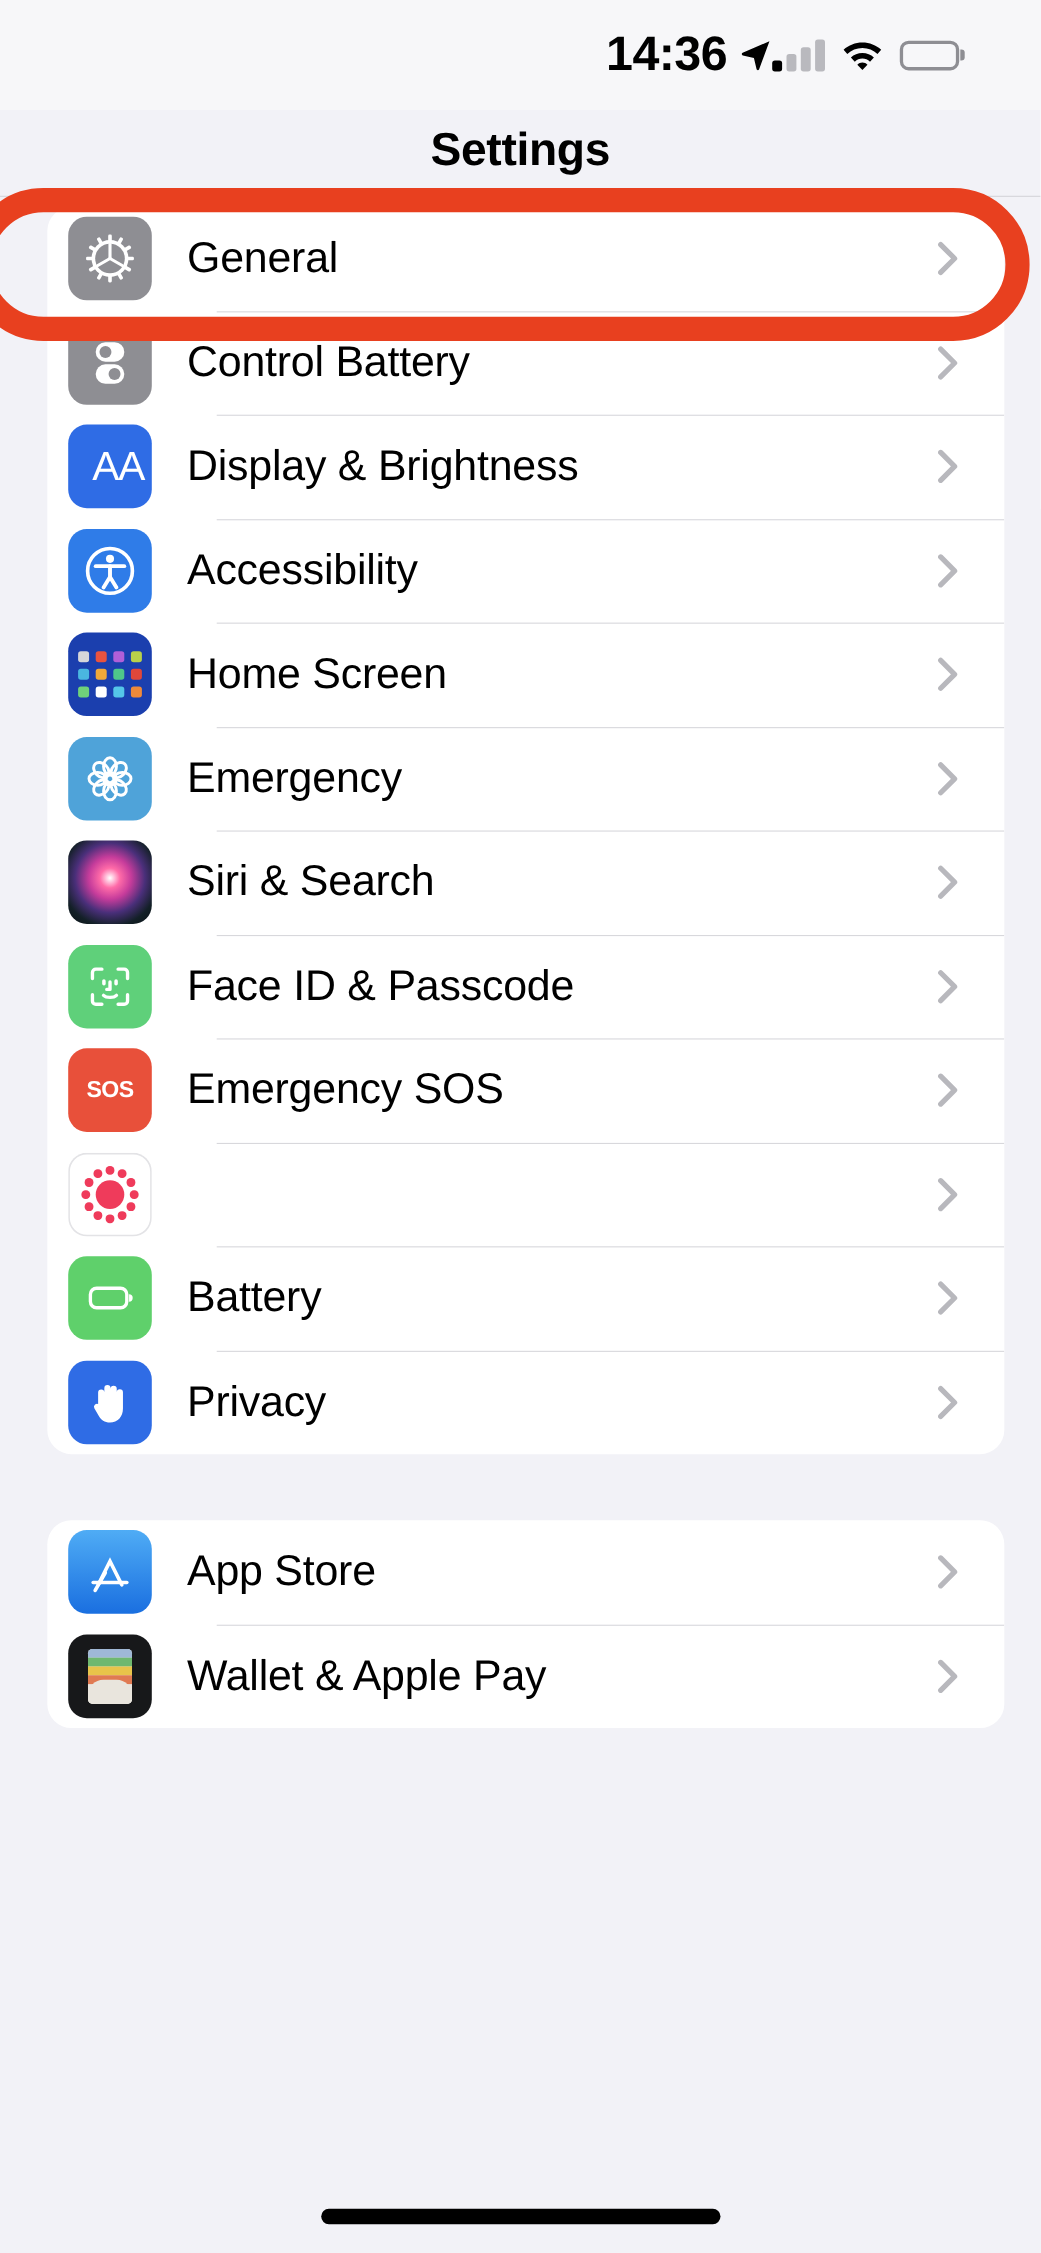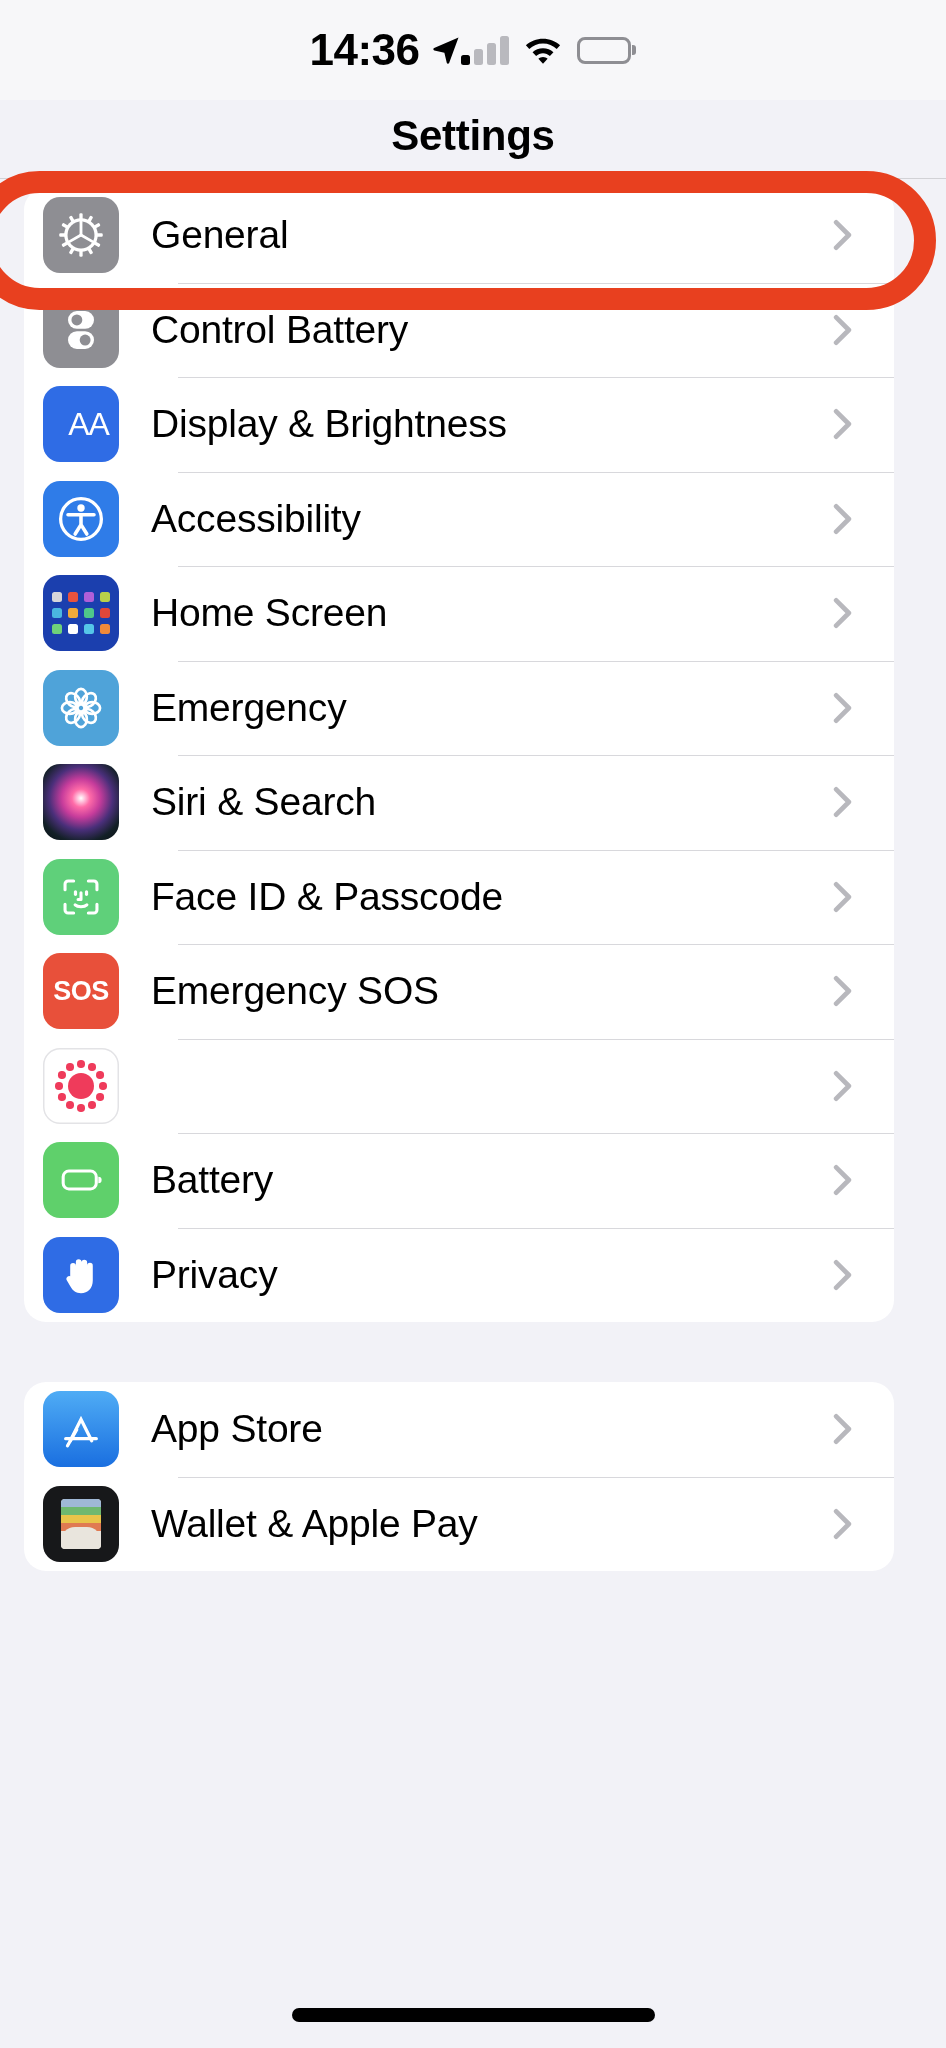--- a/index.html
+++ b/index.html
@@ -19,22 +19,22 @@
 
   
   .status-bar {
     position: absolute;
     top: 0; left: 0;
     width: 946px;
     height: 100px;
     background: #f7f7f9;
     display: flex;
     align-items: center;
-    justify-content: center;
-    padding: 0 46px 0 40px;
+    justify-content: flex-end;
+    padding: 0 74px 0 40px;
   }
   .status-left {
     display: flex;
     align-items: center;
     gap: 11px;
   }
   .status-time {
     font-size: 44px;
     font-weight: bold;
     color: #000;
@@ -109,21 +109,21 @@
   .content {
     position: absolute;
     top: 179px; left: 0;
     width: 946px;
     height: 1869px;
     background: #f2f2f7;
   }
 
   .card {
     position: absolute;
-    left: 24px;
+    left: 43px;
     width: 870px;
     background: #ffffff;
     border-radius: 22px;
     overflow: hidden;
   }
   #card-main { top: 9px; }
   #card-apps { top: 1203px; }
 
   .row {
     position: relative;
@@ -175,28 +175,28 @@
   .ic-faceid { background: #5fd07a; }
   .ic-sos { background: #e8503a; }
   .ic-exposure { background: #ffffff; box-shadow: inset 0 0 0 1.5px #e3e3e6; }
   .ic-battery { background: #5fd06b; }
   .ic-privacy { background: #2f6ce5; }
   .ic-appstore { background: linear-gradient(180deg, #4facf5 0%, #1a6fe0 100%); }
   .ic-wallet { background: #17181a; }
 
   .aa-text {
     color: #fff;
-    font-size: 32px;
+    font-size: 37px;
     font-weight: 500;
     letter-spacing: -1px;
     margin-left: 15px;
   }
   .sos-text {
     color: #fff;
-    font-size: 27px;
+    font-size: 21px;
     font-weight: bold;
     letter-spacing: -0.5px;
   }
 
   
   .home-grid {
     display: grid;
     grid-template-columns: repeat(4, 10px);
     grid-template-rows: repeat(3, 10px);
     gap: 6px;

